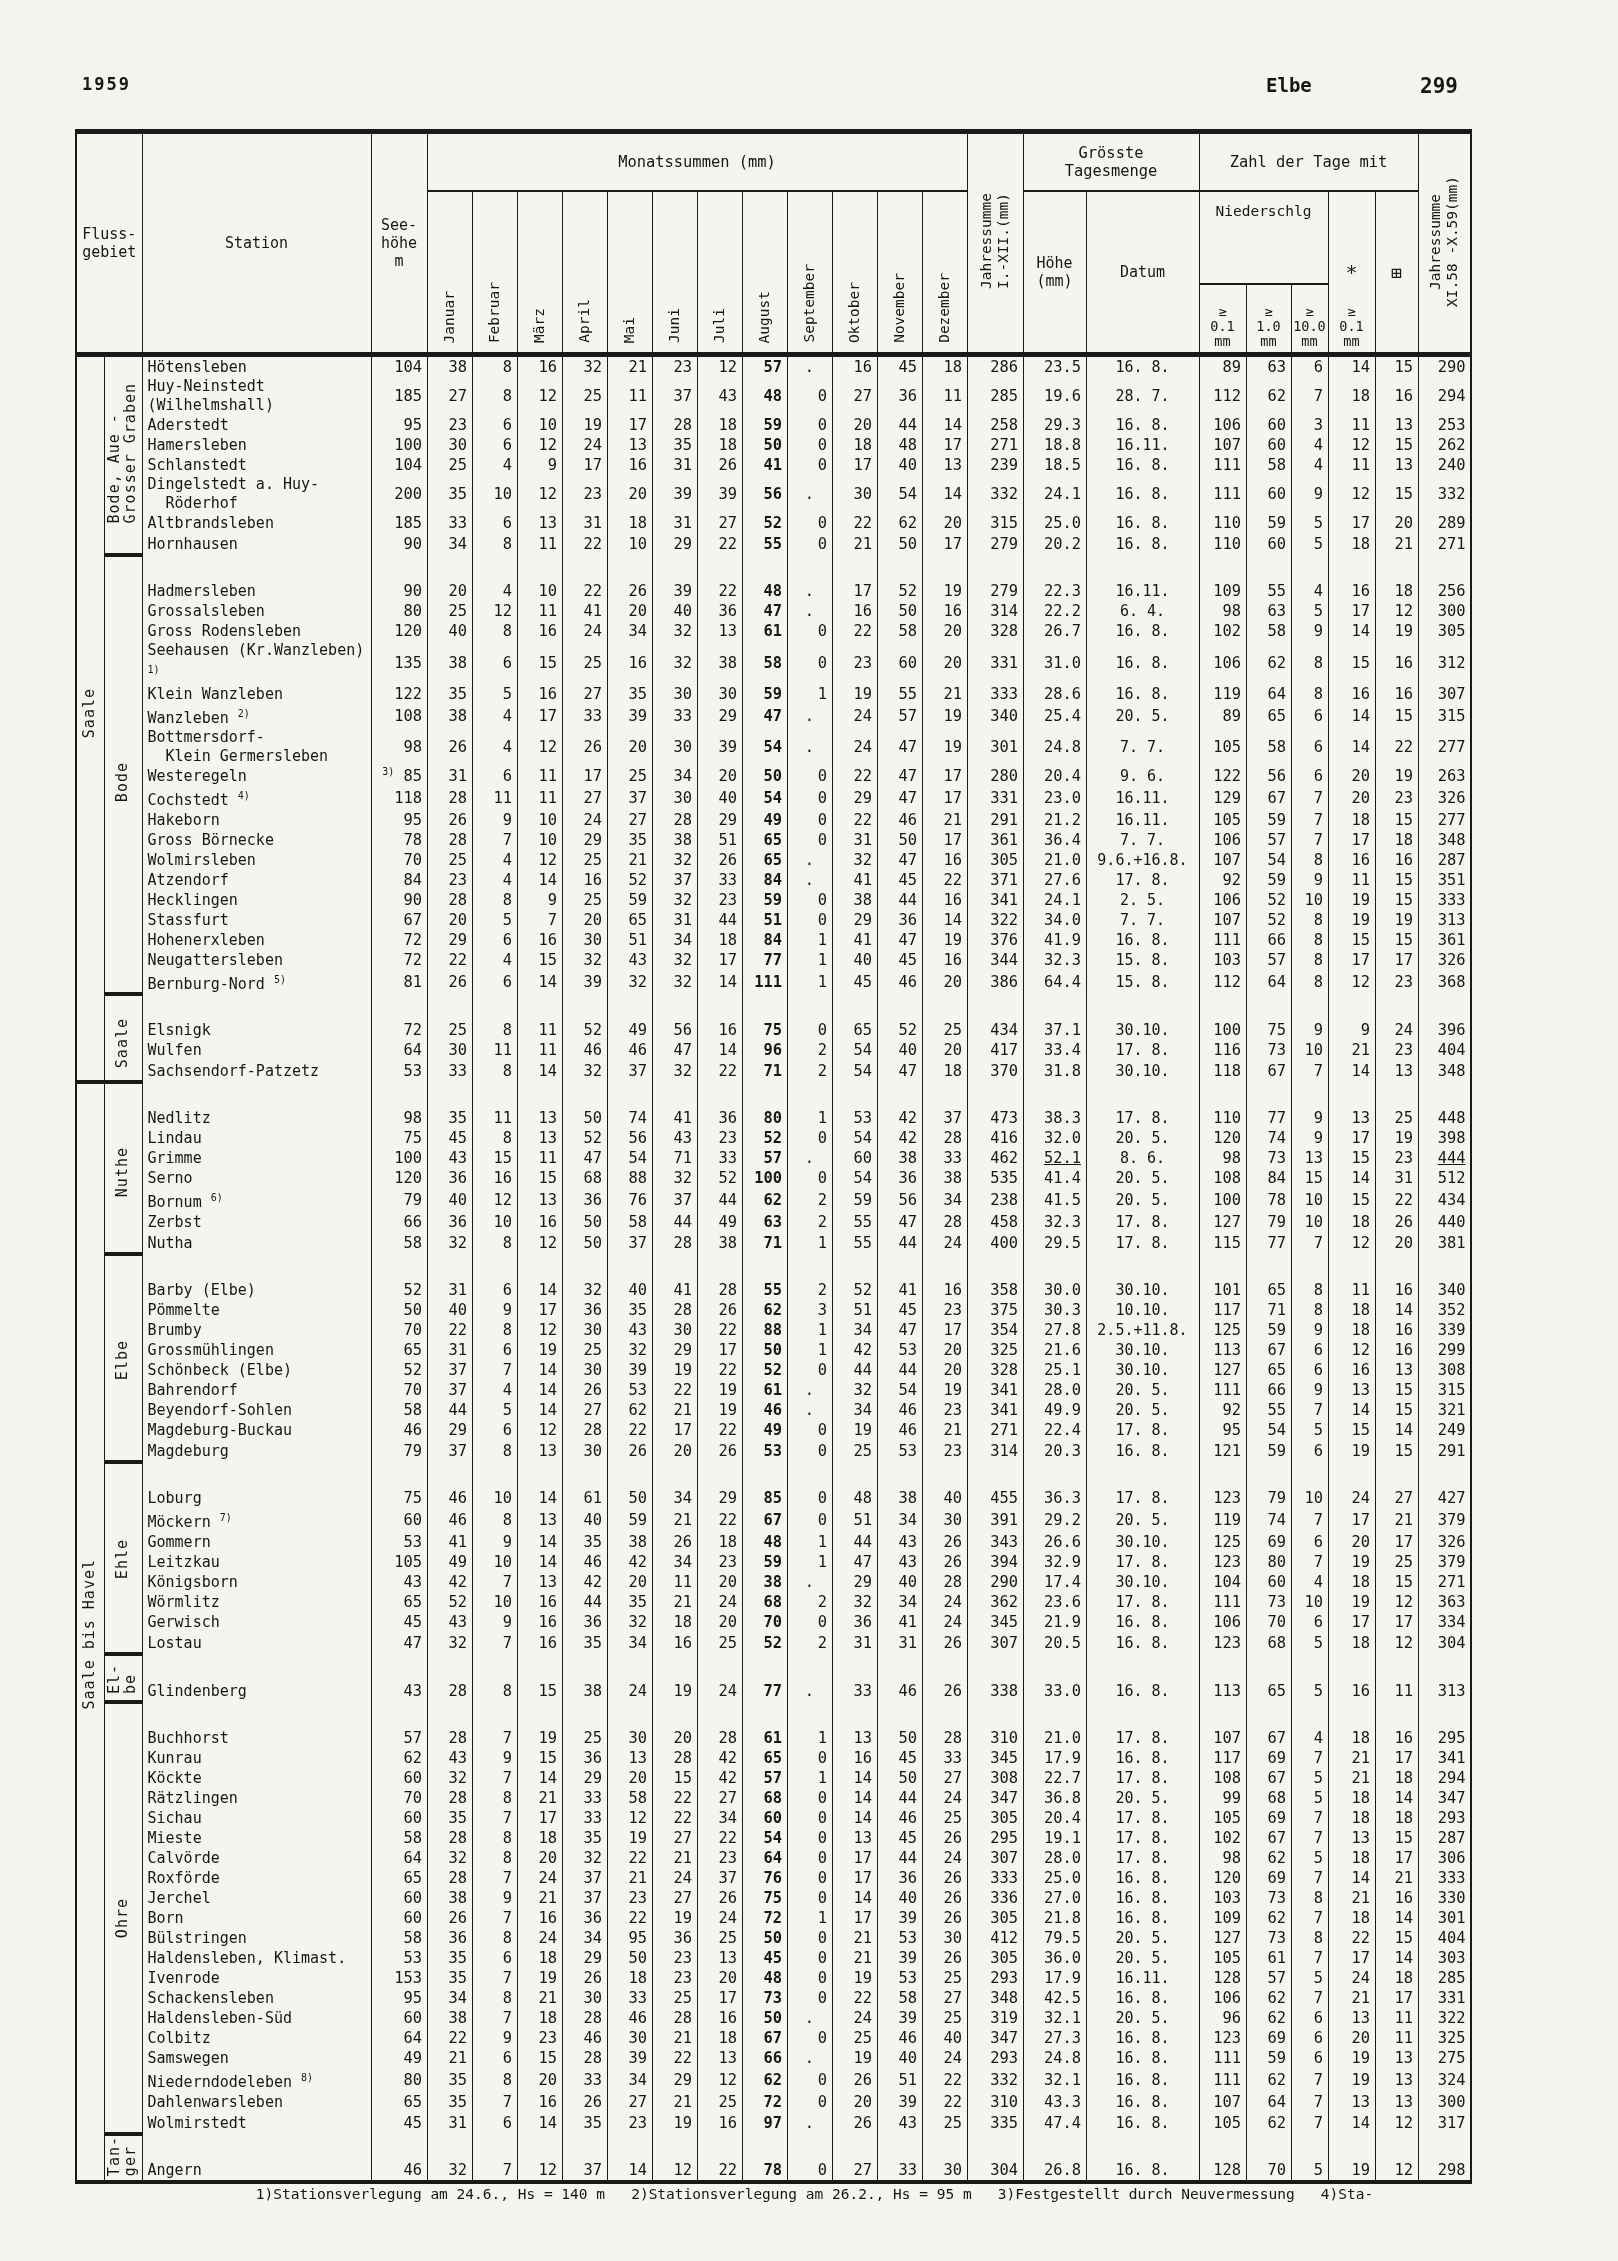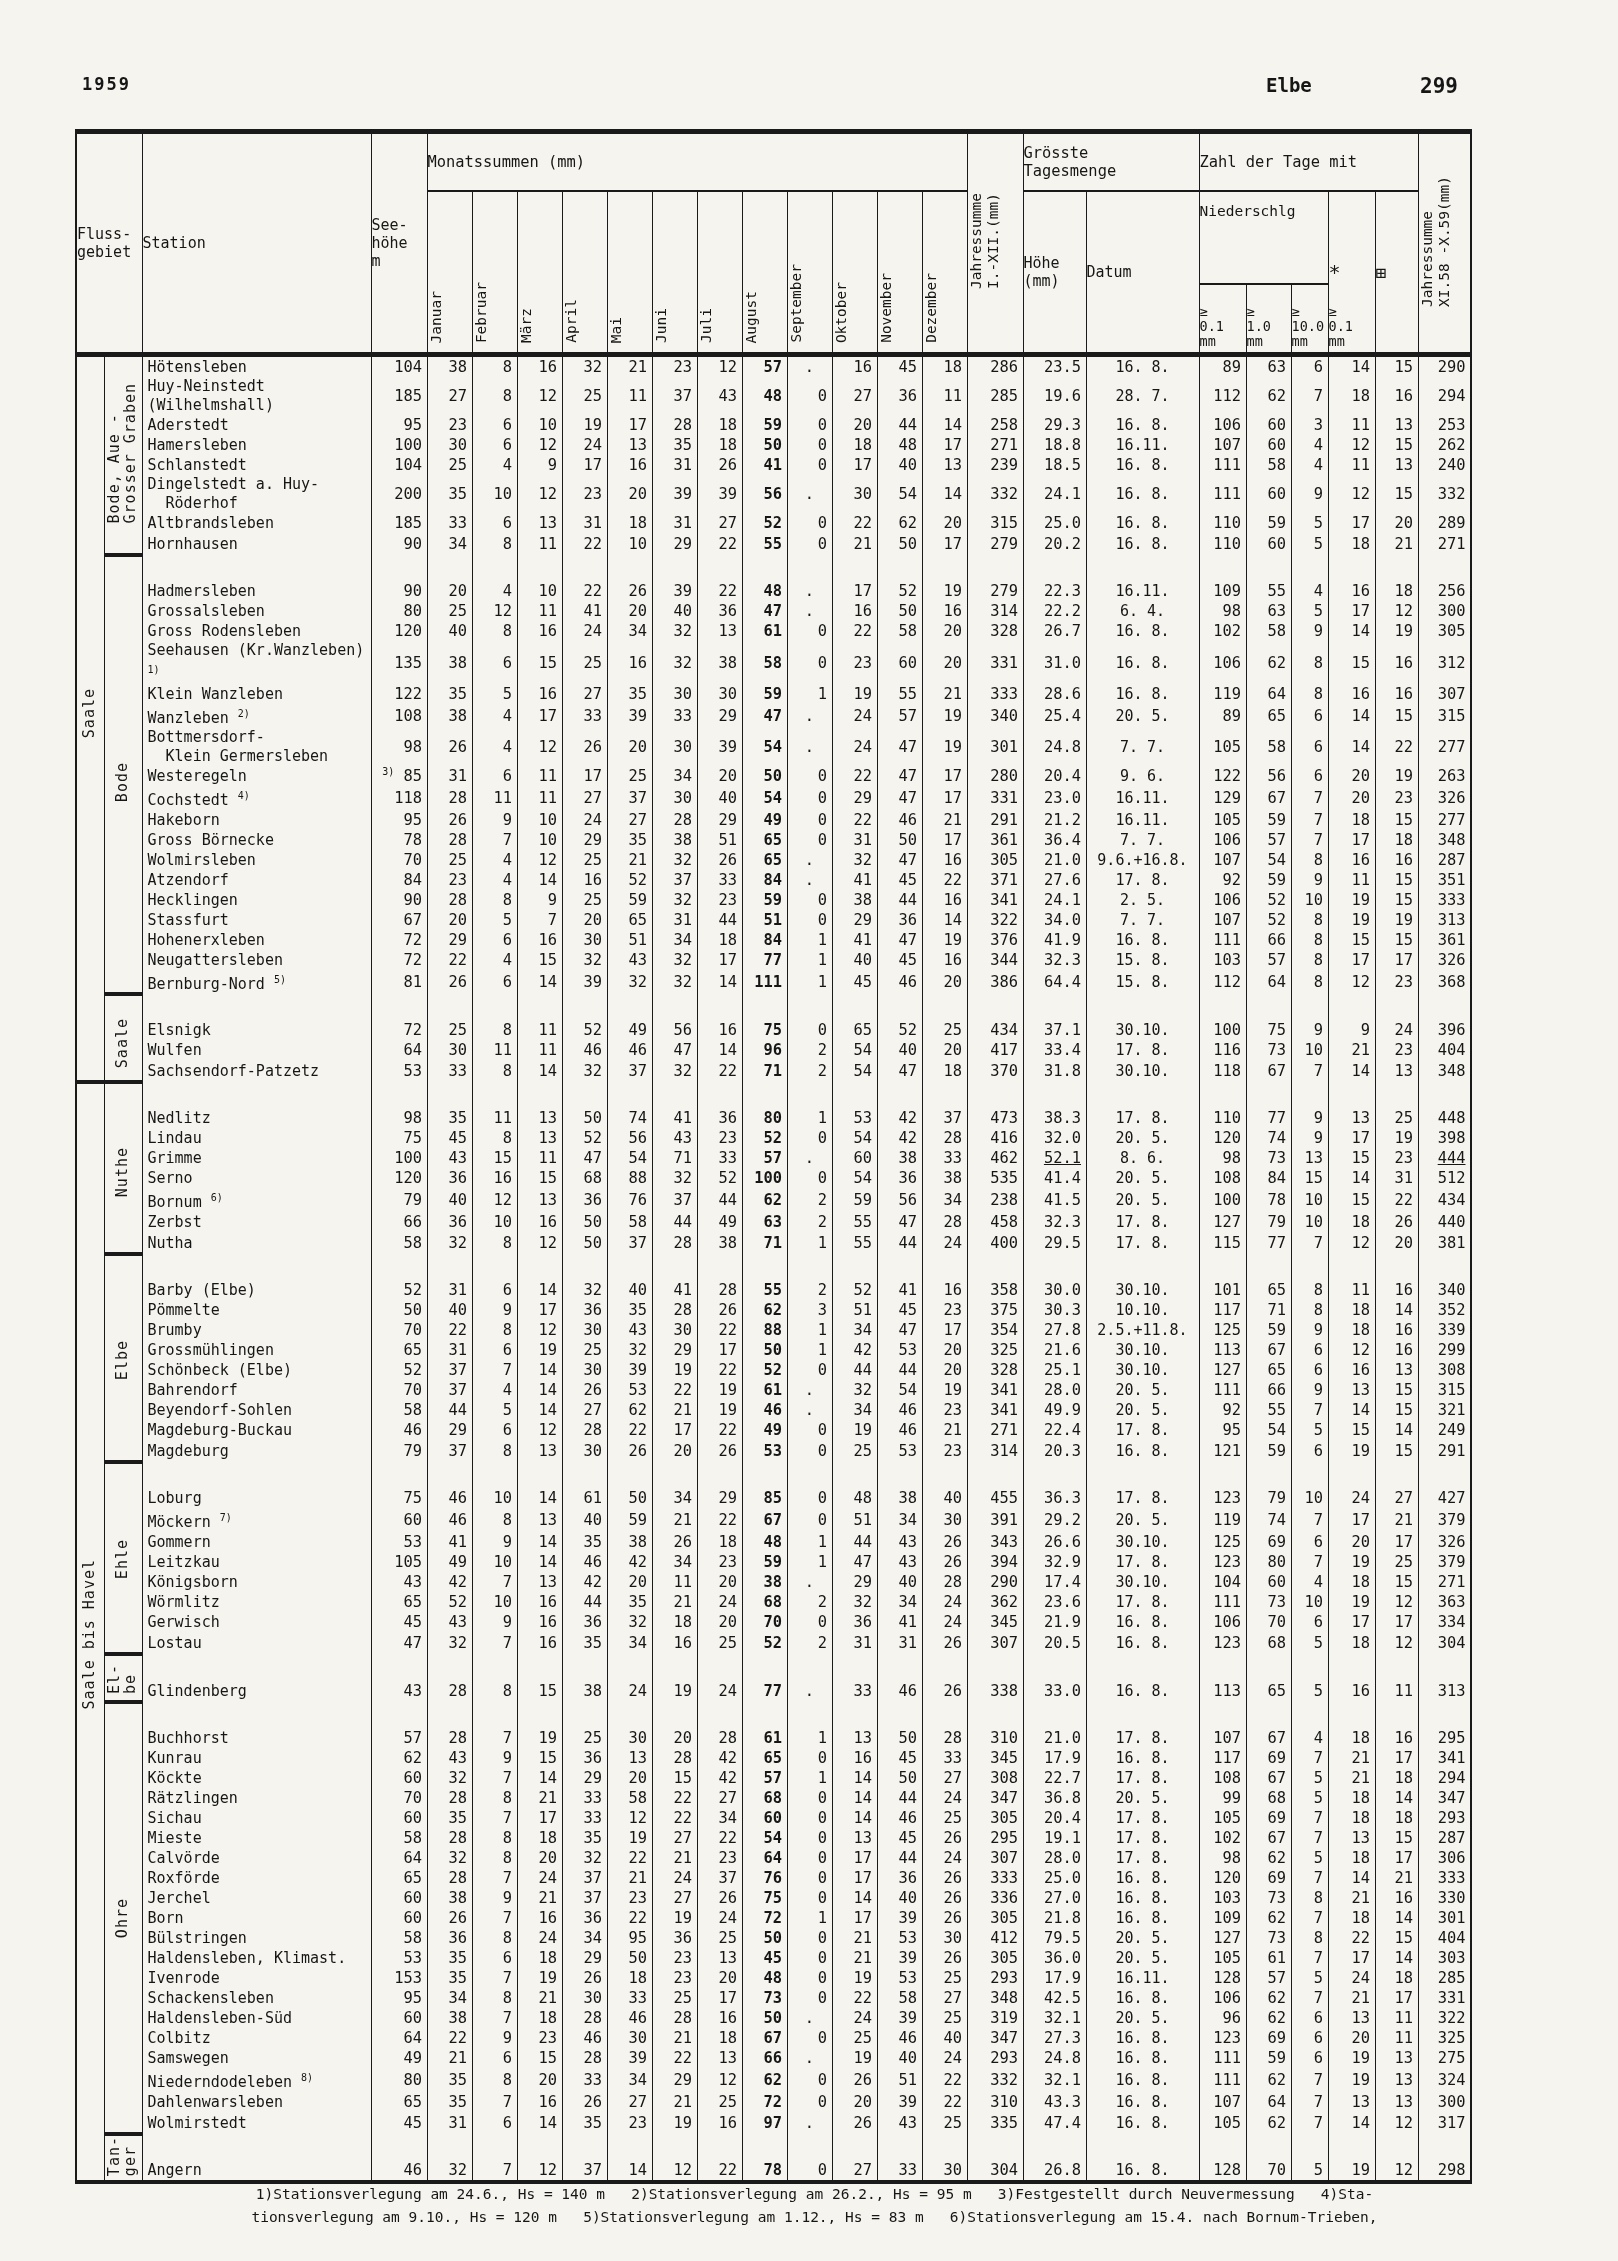--- a/index.html
+++ b/index.html
@@ -15,21 +15,21 @@
 
   #tablewrap{position:absolute;left:75px;top:129px;width:1400px}
   table{border-collapse:collapse;table-layout:fixed;
     border-left:2.5px solid #1a1a1a;border-right:2.5px solid #1a1a1a;
     border-top:5.5px solid #1a1a1a;border-bottom:4.5px solid #1a1a1a}
   col.c-g1{width:28px}col.c-g2{width:38px}col.c-st{width:229px}col.c-h{width:56px}
   col.c-m{width:45px}col.c-j{width:56px}col.c-mx{width:63px}col.c-d{width:113px}
   col.c-t1{width:47px}col.c-t2{width:45px}col.c-t3{width:37px}col.c-t4{width:47px}col.c-t5{width:43px}col.c-j2{width:53px}
   th,td{border-left:1.5px solid #1a1a1a;font-weight:normal;padding:0;vertical-align:middle}
   thead{border-bottom:5px solid #1a1a1a}
-  thead th{font-size:15px;text-align:left}
+  thead th{font-size:15px;text-align:center}
   .pre{white-space:pre-line}
   .msum{border-bottom:2px solid #1a1a1a;height:56px;font-size:15.4px}
   .vcol{vertical-align:middle}
   .vtext{writing-mode:vertical-rl;transform:rotate(180deg);white-space:pre-line;
     font-size:14.5px;line-height:17px;display:inline-block}
   .mth{vertical-align:bottom;height:155px;padding-bottom:5px}
   .nied{border-bottom:2px solid #1a1a1a;font-size:14.5px;vertical-align:top;padding-top:11px}
   .star{font-size:20px;vertical-align:bottom}
   .snow{font-size:18px}
   .thr{height:64px;font-size:13.5px;line-height:15px;vertical-align:bottom;padding-bottom:3px}
@@ -2410,15 +2410,14 @@
       <span class="vtext">Ohre</span>
     </div>
     <div class="vlabel" style="left: 28px; width: 38px; top: 2016px; height: 22.4px;">
       <span class="vtext">Tan-
 ger</span>
     </div>
   </div>
 
 <div id="footnotes" style="top: 2183px; text-align: center;">
   <div class="fnline">1)Stationsverlegung am 24.6., Hs = 140 m   2)Stationsverlegung am 26.2., Hs = 95 m   3)Festgestellt durch Neuvermessung   4)Sta-</div>
-  <div class="fnline">tionsverlegung am 9.10., Hs = 120 m   5)Stationsverlegung am 1.12., Hs = 83 m   6)Stationsverlegung am 15.4. nach Bornum-Trieben,</div>
 </div>
 
 
 </body></html>

